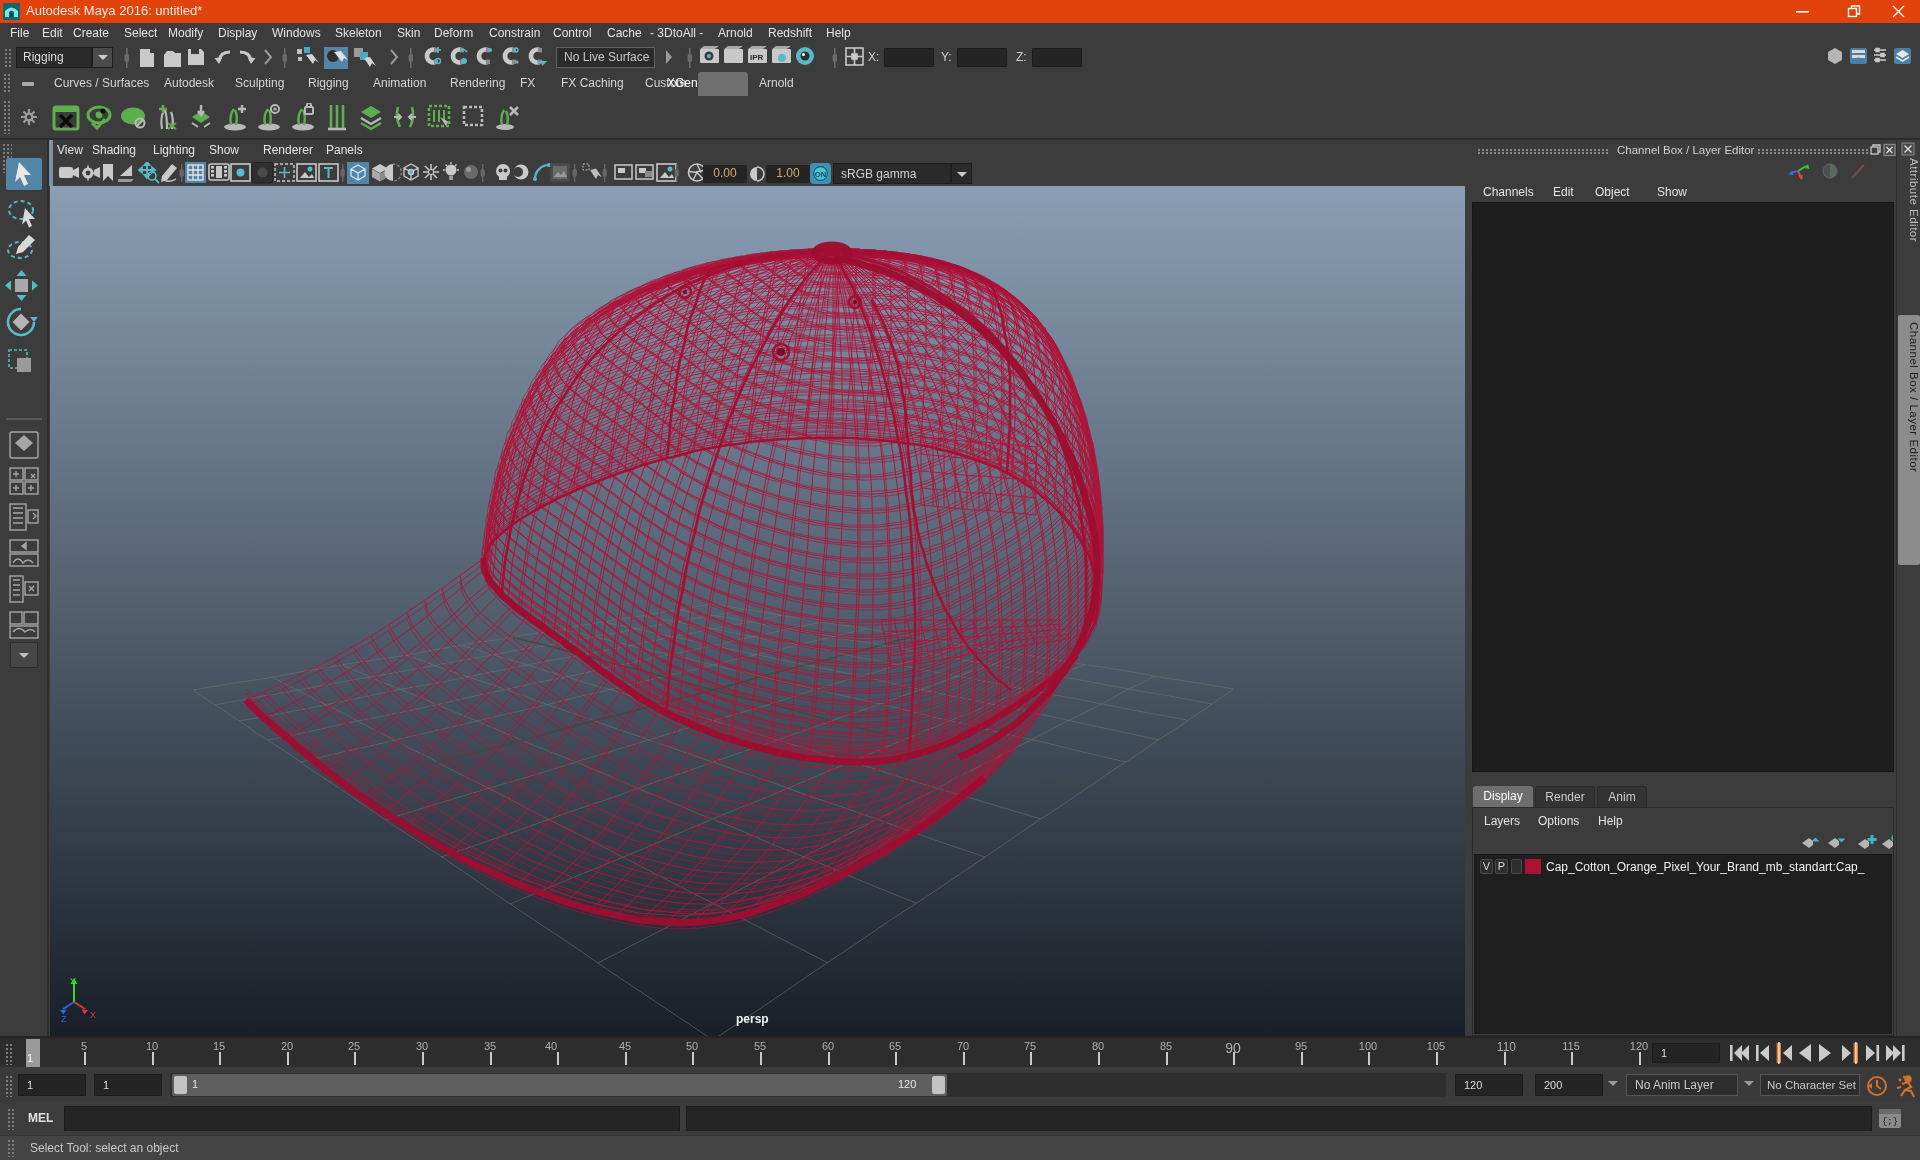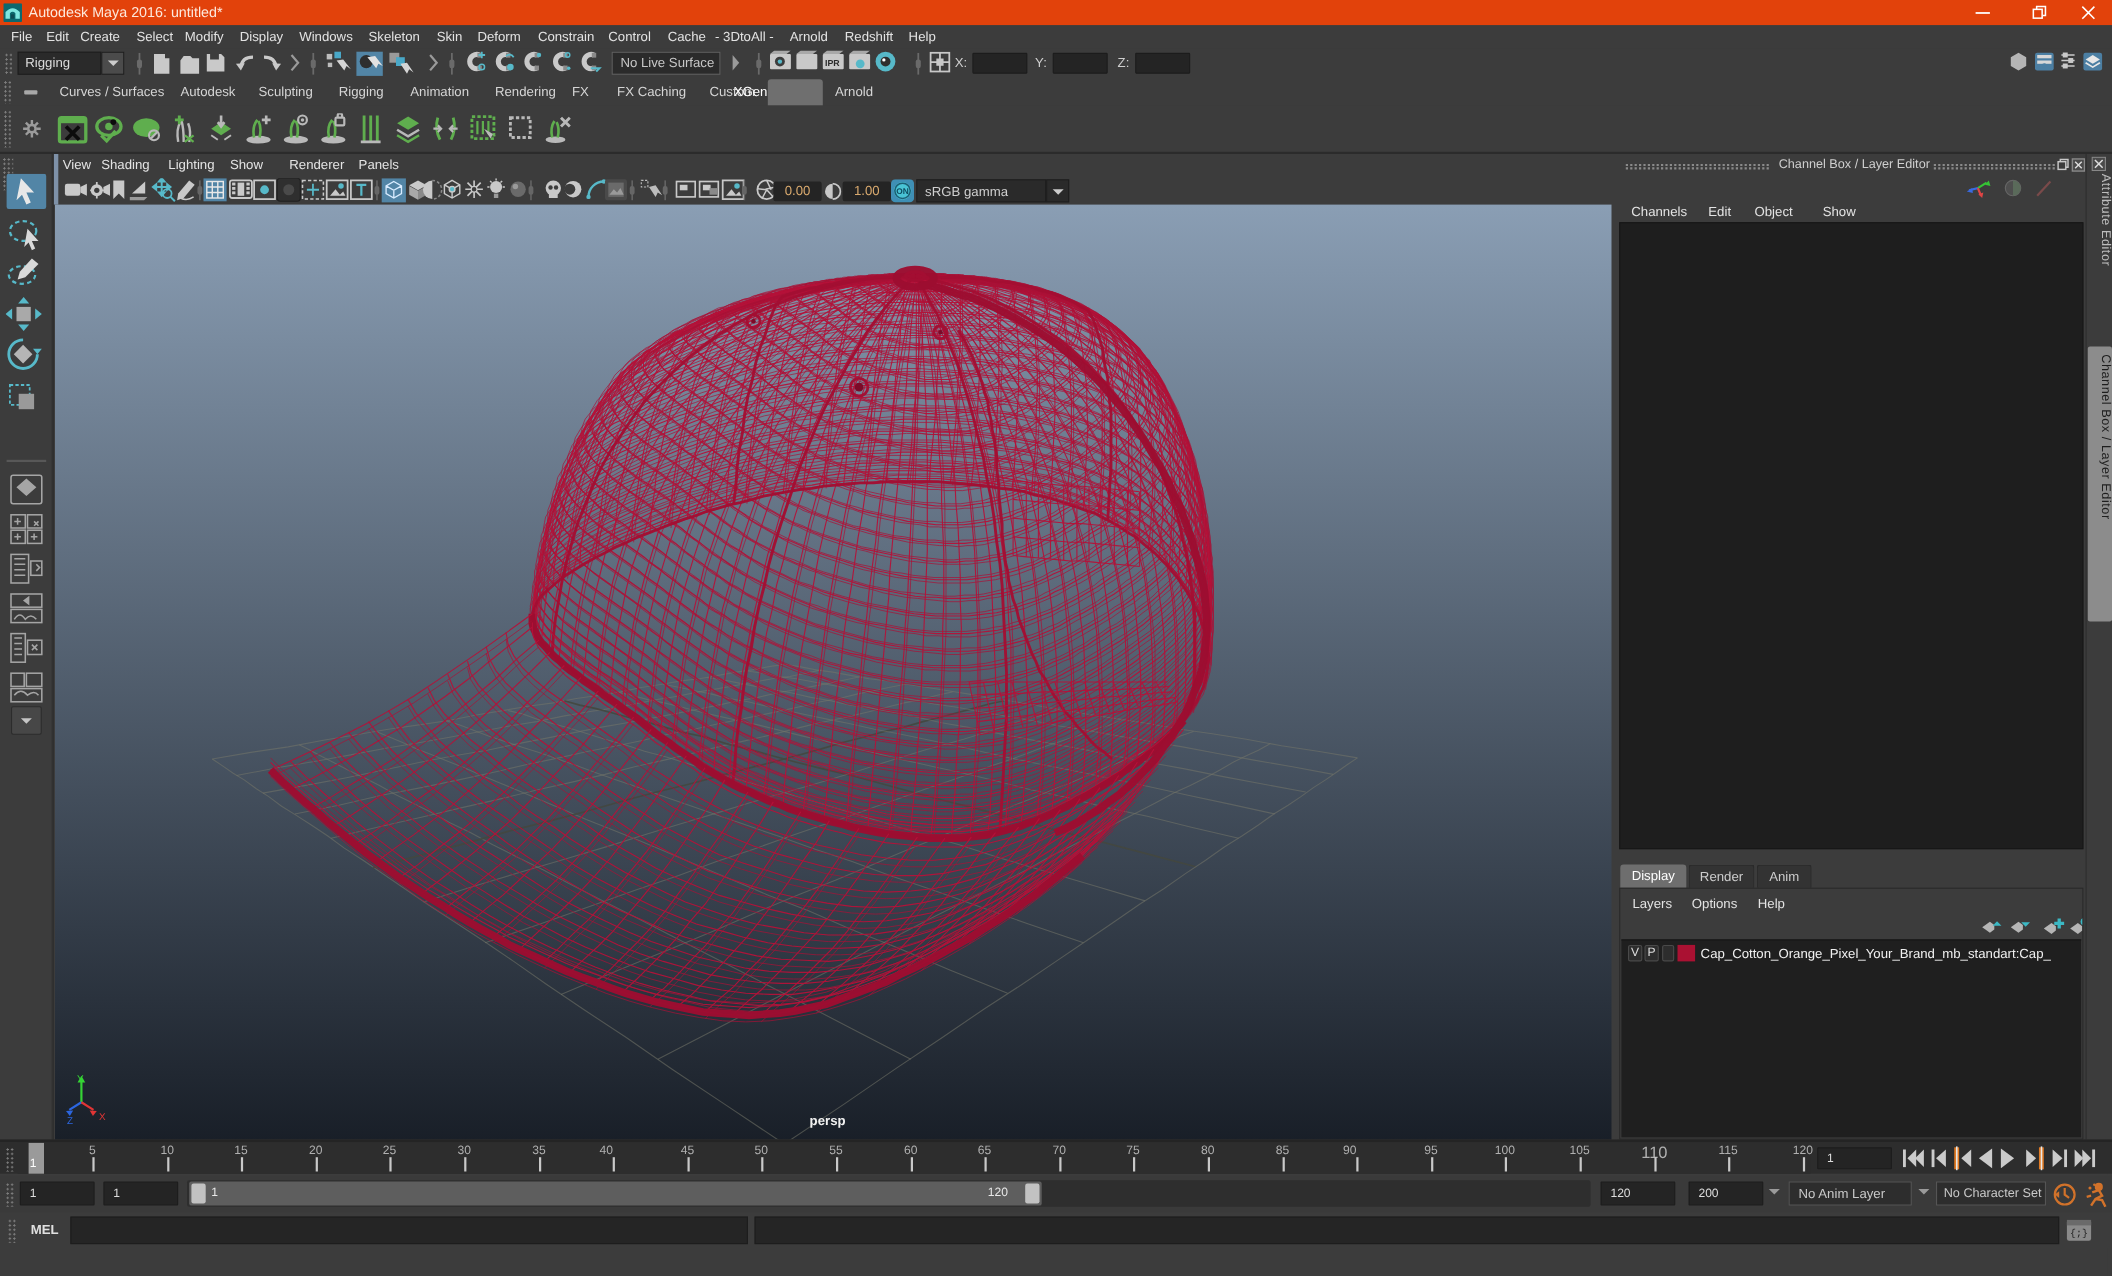--- a/index.html
+++ b/index.html
@@ -1051,29 +1051,29 @@
 <div class="a" style="left:867px;top:1px;width:24px;text-align:center;color:#b0b0b0;font-size:11px">65</div>
 <div class="a" style="left:879px;top:13px;width:2px;height:13px;background:#c9c9c9"></div>
 <div class="a" style="left:935px;top:1px;width:24px;text-align:center;color:#b0b0b0;font-size:11px">70</div>
 <div class="a" style="left:947px;top:13px;width:2px;height:13px;background:#c9c9c9"></div>
 <div class="a" style="left:1002px;top:1px;width:24px;text-align:center;color:#b0b0b0;font-size:11px">75</div>
 <div class="a" style="left:1014px;top:13px;width:2px;height:13px;background:#c9c9c9"></div>
 <div class="a" style="left:1070px;top:1px;width:24px;text-align:center;color:#b0b0b0;font-size:11px">80</div>
 <div class="a" style="left:1082px;top:13px;width:2px;height:13px;background:#c9c9c9"></div>
 <div class="a" style="left:1138px;top:1px;width:24px;text-align:center;color:#b0b0b0;font-size:11px">85</div>
 <div class="a" style="left:1150px;top:13px;width:2px;height:13px;background:#c9c9c9"></div>
-<div class="a" style="left:1205px;top:1px;width:24px;text-align:left;color:#b0b0b0;font-size:11px">90</div>
+<div class="a" style="left:1205px;top:1px;width:24px;text-align:center;color:#b0b0b0;font-size:14px">90</div>
 <div class="a" style="left:1217px;top:13px;width:2px;height:13px;background:#c9c9c9"></div>
 <div class="a" style="left:1273px;top:1px;width:24px;text-align:center;color:#b0b0b0;font-size:11px">95</div>
 <div class="a" style="left:1285px;top:13px;width:2px;height:13px;background:#c9c9c9"></div>
 <div class="a" style="left:1340px;top:1px;width:24px;text-align:center;color:#b0b0b0;font-size:11px">100</div>
 <div class="a" style="left:1352px;top:13px;width:2px;height:13px;background:#c9c9c9"></div>
 <div class="a" style="left:1408px;top:1px;width:24px;text-align:center;color:#b0b0b0;font-size:11px">105</div>
 <div class="a" style="left:1420px;top:13px;width:2px;height:13px;background:#c9c9c9"></div>
-<div class="a" style="left:1476px;top:1px;width:24px;text-align:left;color:#b0b0b0;font-size:15px">110</div>
+<div class="a" style="left:1476px;top:1px;width:24px;text-align:right;color:#b0b0b0;font-size:12px">110</div>
 <div class="a" style="left:1488px;top:13px;width:2px;height:13px;background:#c9c9c9"></div>
 <div class="a" style="left:1543px;top:1px;width:24px;text-align:center;color:#b0b0b0;font-size:11px">115</div>
 <div class="a" style="left:1555px;top:13px;width:2px;height:13px;background:#c9c9c9"></div>
 <div class="a" style="left:1611px;top:1px;width:24px;text-align:center;color:#b0b0b0;font-size:11px">120</div>
 <div class="a" style="left:1623px;top:13px;width:2px;height:13px;background:#c9c9c9"></div>
 </div>
 <div class="a fld" style="left:1652px;top:5px;width:68px;height:20px;color:#ddd;font-size:11px;padding:3px 0 0 8px">1</div>
 <svg class="a" style="left:1728px;top:4px" width="185" height="22" fill="#cbcbcb">
  <rect x="2" y="3" width="2.6" height="16"></rect>
  <path d="M14 3 v16 l-8 -8 z"></path>
@@ -1127,12 +1127,16 @@
 <div class="a vdots" style="left:7px;top:6px;width:8px;height:22px"></div>
 <div class="a" style="left:28px;top:9px;color:#e0e0e0;font-size:12px;font-weight:bold">MEL</div>
 <div class="a" style="left:64px;top:4px;width:616px;height:25px;background:#252525;border:1px solid #1d1d1d"></div>
 <div class="a" style="left:686px;top:4px;width:1186px;height:25px;background:#252525;border:1px solid #1d1d1d"></div>
 <svg class="a" style="left:1878px;top:5px" width="26" height="24">
         <rect x="1" y="2" width="22" height="19" rx="2" fill="#8a8a8a"></rect>
         <rect x="1" y="2" width="22" height="5" fill="#6a6a6a"></rect>
         <text x="12" y="17" font-size="9" fill="#1e1e1e" text-anchor="middle" font-family="Liberation Mono">{;}</text>
       </svg>
 </div>
+<div class="a" style="left:0;top:1135px;width:1920px;height:25px;background:#444444;border-top:1px solid #333">
+<div class="a vdots" style="left:7px;top:3px;width:8px;height:18px"></div>
+<div class="a" style="left:30px;top:5px;color:#c9c9c9;font-size:12px">Select Tool: select an object</div>
+</div>
 </div>
 </body></html>

